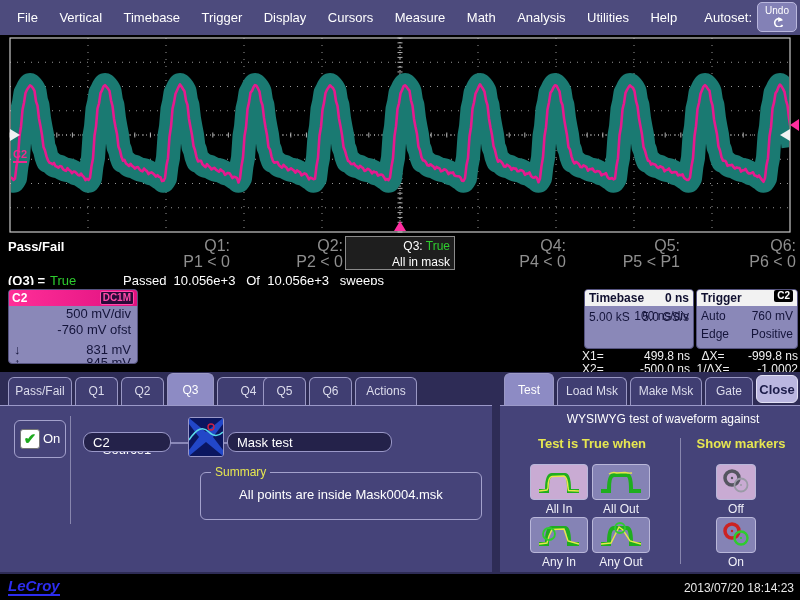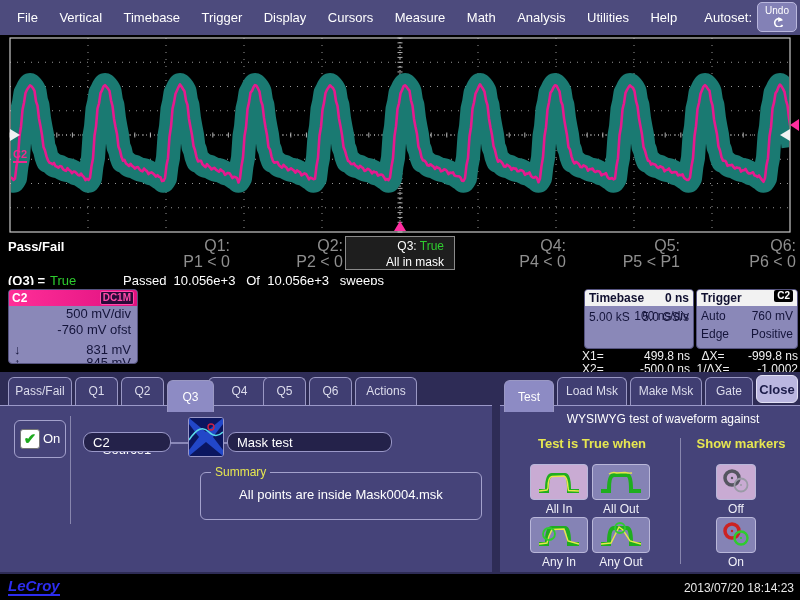--- a/index.html
+++ b/index.html
@@ -21,21 +21,21 @@
   .trig-level{right:1px;top:84px;border-top:6px solid transparent;border-bottom:6px solid transparent;border-right:9px solid #ff2da0;}
   .trig-time{left:394px;top:186px;border-left:6px solid transparent;border-right:6px solid transparent;border-bottom:10px solid #ff2da0;}
   .cursor-mark-l{left:10px;top:94px;border-top:6px solid transparent;border-bottom:6px solid transparent;border-left:10px solid #f2f2f2;}
   .cursor-mark-r{right:10px;top:94px;border-top:6px solid transparent;border-bottom:6px solid transparent;border-right:10px solid #f2f2f2;}
 
   
   .status{position:absolute;left:0;top:235px;width:800px;height:50px;background:#000;color:#fff;}
   .pf-title{position:absolute;left:8px;top:4px;font-size:13px;font-weight:bold;}
   .qcol{position:absolute;width:100px;text-align:right;color:#8f8f8f;font-size:16px;line-height:16px;}
   .qbox{position:absolute;left:345px;top:1px;width:110px;height:34px;background:#1e1e1e;border:1px solid #8a8a8a;
-        text-align:right;font-size:12px;line-height:16px;padding:1px 10px 0 0;box-sizing:border-box;color:#fff;}
+        text-align:right;font-size:12px;line-height:16px;padding:1px 4px 0 0;box-sizing:border-box;color:#fff;}
   .green{color:#2ecc2e;}
   .result-line{position:absolute;left:0;top:38px;width:800px;font-size:13px;color:#fff;}
   .result-line .lbl{position:absolute;left:8px;font-weight:bold;}
   .result-line .val{position:absolute;left:50px;}
   .result-line .passed{position:absolute;left:123px;white-space:pre;}
 
   
   .info{position:absolute;left:0;top:285px;width:800px;height:87px;background:#000;}
   .descbox{position:absolute;border-radius:4px;overflow:hidden;border:1px solid #55537f;}
   .ch-box{left:8px;top:4px;width:128px;height:73px;background:#8a88b8;}
@@ -55,21 +55,21 @@
   .body-line .right{position:absolute;right:4px;top:0;}
   .src-badge{background:#000;color:#fff;font-size:10px;font-weight:bold;border-radius:2px;padding:0 3px;line-height:12px;}
   .cursor-grid{position:absolute;left:582px;top:65px;width:216px;display:grid;
                grid-template-columns:36px 72px 46px 62px;color:#f0f0f0;font-size:12px;line-height:13px;}
   .cursor-grid .v{text-align:right;}
 
   
   .dialog{position:absolute;left:0;top:372px;width:800px;height:202px;background:#2e2c56;}
   .tab{position:absolute;top:5px;height:28px;background:#403e72;border:1px solid #9a98c4;border-bottom:none;
        border-radius:6px 6px 0 0;color:#dcdcec;font-size:12px;text-align:center;line-height:26px;box-sizing:border-box;}
-  .tab.sel{top:8px;height:32px;background:#8d8bc4;color:#fff;line-height:32px;z-index:3;}
+  .tab.sel{top:1px;height:32px;background:#8d8bc4;color:#fff;line-height:32px;z-index:3;}
   .panel{position:absolute;top:33px;height:167px;background:#454379;border-top:1px solid #9b99c9;box-sizing:border-box;}
   .left-panel{left:0;width:492px;}
   .right-panel{left:500px;width:300px;}
   .close-btn{position:absolute;left:756px;top:3px;width:42px;height:28px;background:#bab6e0;border:1px solid #e2e0f4;
              border-radius:6px;color:#1c1c4a;font-size:13px;font-weight:bold;text-align:center;line-height:27px;box-sizing:border-box;}
 
   .on-group{position:absolute;left:14px;top:14px;width:50px;height:36px;border:1px solid #a3a1cc;border-radius:6px;}
   .chk{position:absolute;left:5px;top:8px;width:18px;height:18px;background:#fff;border:1px solid #777;border-radius:3px;
        color:#1faa1f;font-size:15px;font-weight:bold;text-align:center;line-height:18px;}
   .on-lbl{position:absolute;left:28px;top:10px;color:#fff;font-size:13px;}
@@ -350,21 +350,21 @@
       <div class="v">-1.0002 MHz</div>
     </div>
   </div>
 
   <div class="dialog">
 
     <div class="tab" style="left:8px;width:64px">Pass/Fail</div>
     <div class="tab" style="left:75px;width:43px">Q1</div>
     <div class="tab" style="left:121px;width:43px">Q2</div>
     <div class="tab sel" style="left:167px;width:47px">Q3</div>
-    <div class="tab" style="left:208px;width:63px">Q4</div>
+    <div class="tab" style="left:217px;width:63px">Q4</div>
     <div class="tab" style="left:263px;width:43px">Q5</div>
     <div class="tab" style="left:309px;width:43px">Q6</div>
     <div class="tab" style="left:355px;width:62px">Actions</div>
 
     <div class="panel left-panel">
       <div class="on-group">
         <div class="chk">✔</div>
         <div class="on-lbl">On</div>
       </div>
       <div class="vdiv-left"></div>

